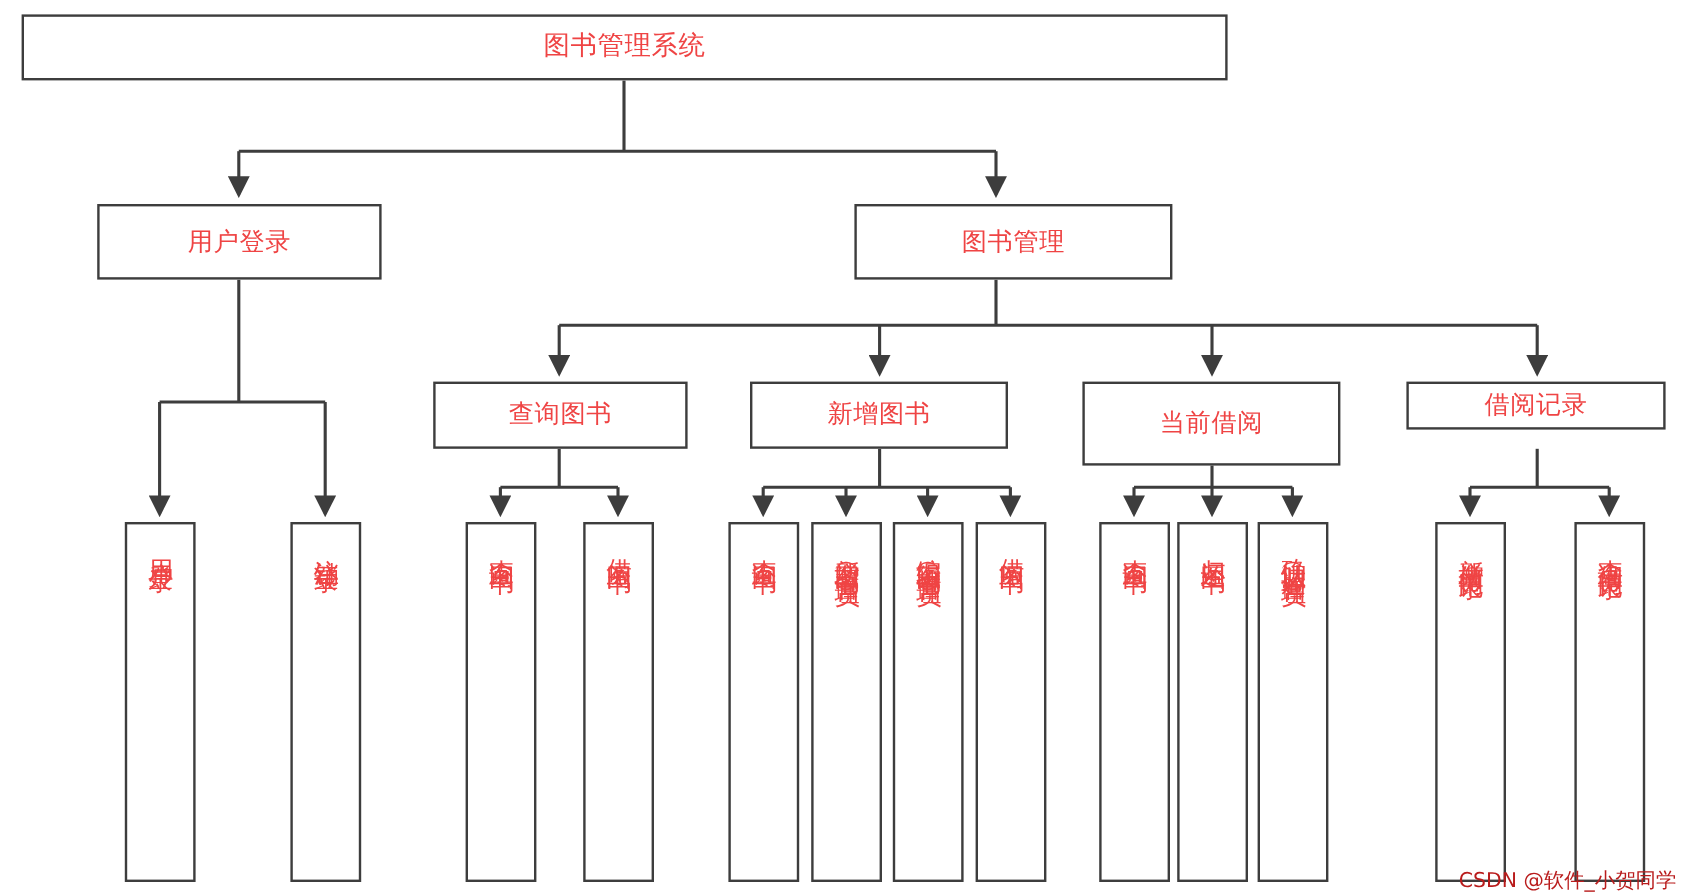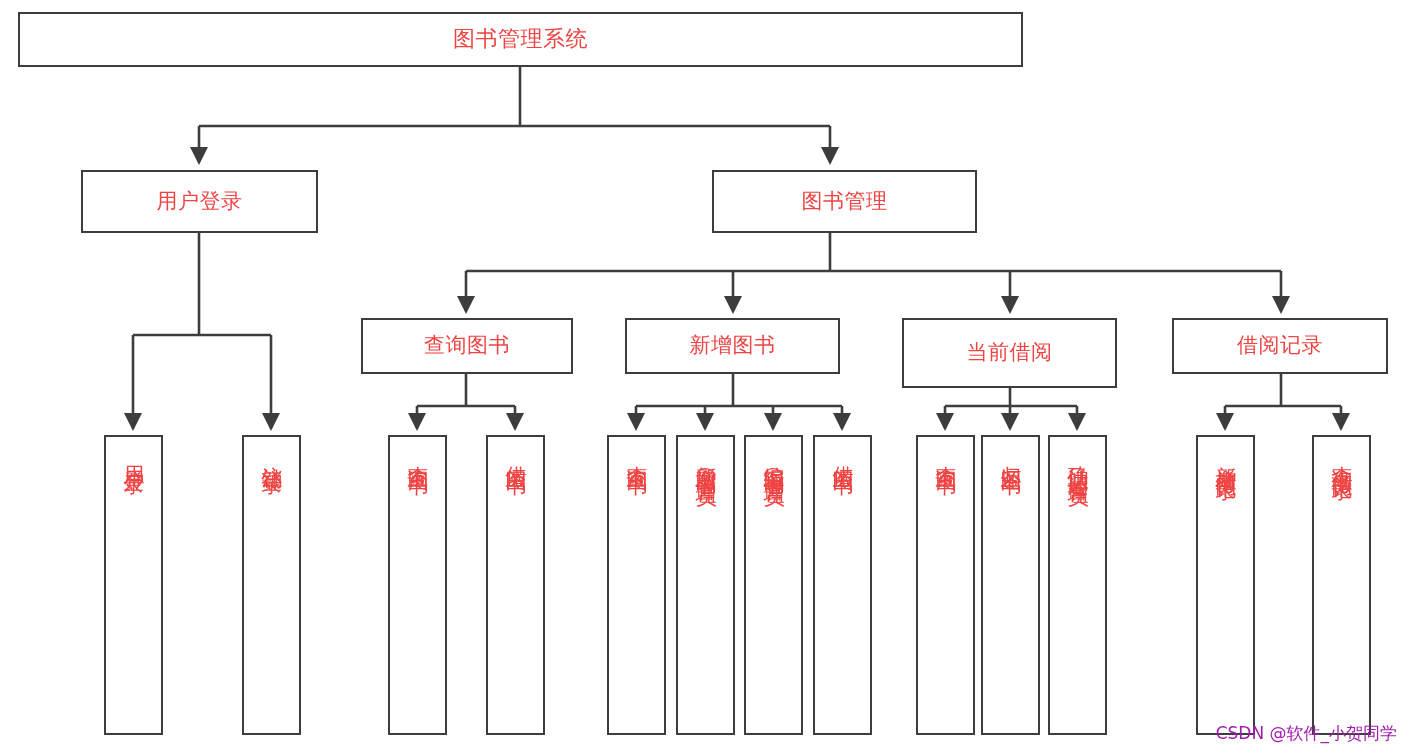--- a/index.html
+++ b/index.html
@@ -55,21 +55,21 @@
     font-size:21px;
     letter-spacing:3px;
     line-height:1;
     margin-top:2px;
   }
   #watermark{
     position:absolute;
     right:8px;
     bottom:2px;
     font-size:17px;
-    color:#a21caf;
+    color:#b91c1c;
     z-index:5;
     white-space:nowrap;
     font-family:"DejaVu Sans","Liberation Sans",sans-serif;
   }
 </style>
 </head>
 <body>
 
 <div id="canvas">
 
@@ -138,21 +138,21 @@
 
   <div class="node h" style="left:361px; top:318px; width:212px; height:56px;">
     <span class="label">查询图书</span>
   </div>
   <div class="node h" style="left:625px; top:318px; width:215px; height:56px;">
     <span class="label">新增图书</span>
   </div>
   <div class="node h" style="left:902px; top:318px; width:215px; height:70px;">
     <span class="label">当前借阅</span>
   </div>
-  <div class="node h" style="left:1172px; top:318px; width:216px; height:56px;">
+  <div class="node h" style="left:1172px; top:318px; width:216px; height:40px;">
     <span class="label">借阅记录</span>
   </div>
 
   <div class="node v" style="left:104px; top:435px; width:59px; height:300px;">
     <span class="label">用户登录</span>
   </div>
   <div class="node v" style="left:242px; top:435px; width:59px; height:300px;">
     <span class="label">注销登录</span>
   </div>
 

